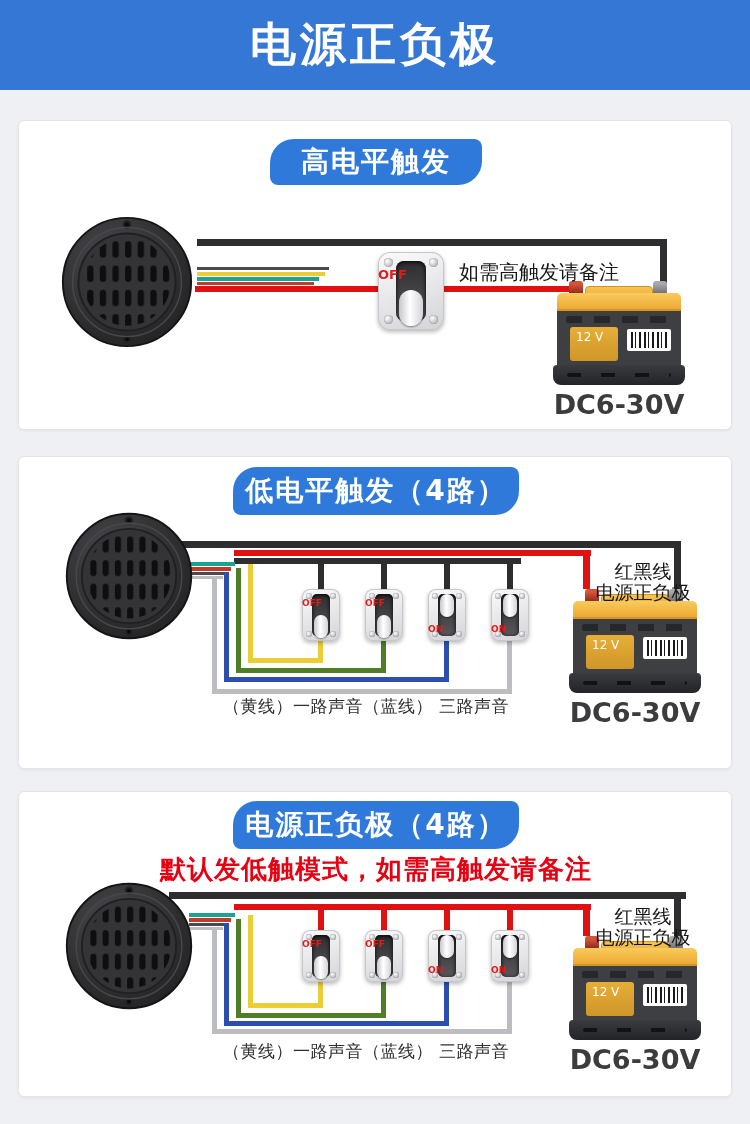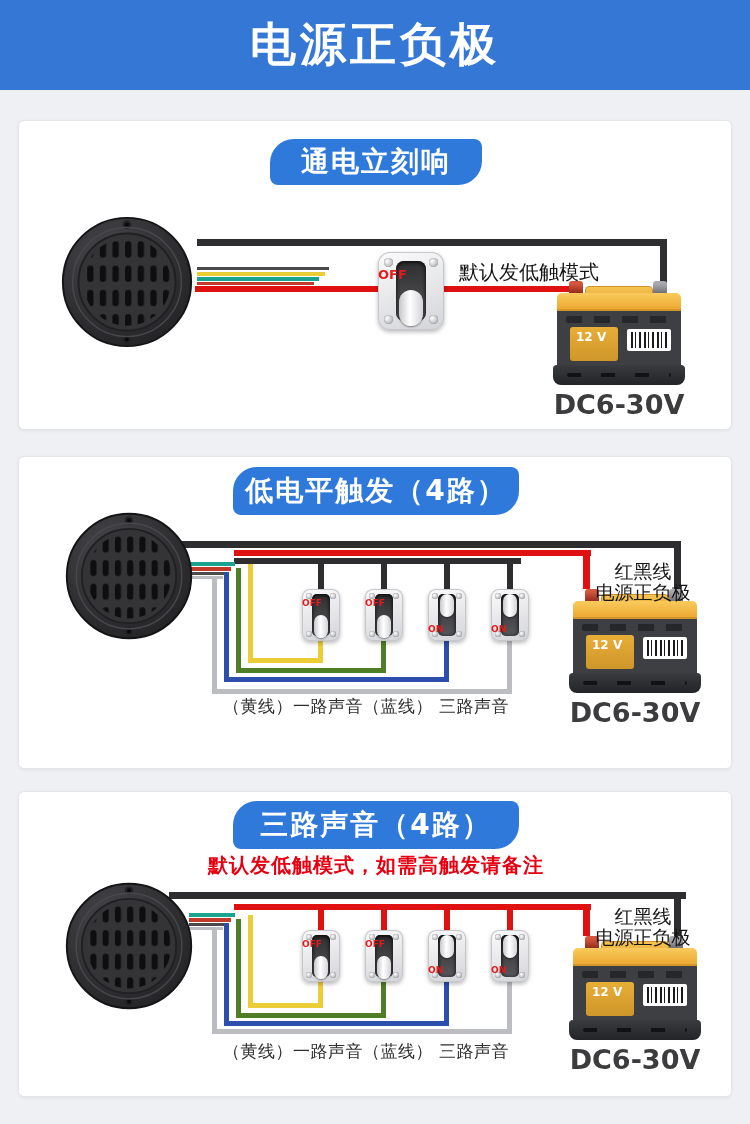--- a/index.html
+++ b/index.html
@@ -22,21 +22,21 @@
   #panel1{top:120px;height:310px;}
   #panel2{top:456px;height:313px;}
   #panel3{top:791px;height:306px;}
   .badge{
     position:absolute;background:#2e79da;color:#fff;text-align:center;
     font-weight:bold;font-size:28px;border-radius:24px 8px 24px 8px;
     line-height:46px;letter-spacing:2px;z-index:6;
   }
   .warning{
     position:absolute;left:0;width:714px;text-align:center;color:#e60012;
-    font-size:20px;font-weight:bold;letter-spacing:1px;z-index:6;
+    font-size:26px;font-weight:bold;letter-spacing:1px;z-index:6;
   }
   .speaker{position:absolute;z-index:4;}
   .wire{position:absolute;z-index:1;}
   .w-black{background:#2e2e30;}
   .w-red{background:#e01111;}
   .w-yellow{background:#ebcd37;}
   .w-green{background:#4f7e26;}
   .w-blue{background:#2c4fae;}
   .w-white{background:#bcbdc0;}
   .w-teal{background:#1aa38e;}
@@ -105,21 +105,21 @@
     position:absolute;left:0;top:0;width:124px;height:18px;border-radius:5px 5px 0 0;
     background:linear-gradient(#f9cb5c,#eda933);border-bottom:2px solid #d3952a;box-sizing:border-box;
   }
   .battery .bbody{position:absolute;left:0;top:18px;width:124px;height:54px;background:#3e3f43;}
   .battery .bbody::before{
     content:"";position:absolute;left:9px;right:9px;top:5px;height:7px;border-radius:2px;
     background:repeating-linear-gradient(90deg,#26272a 0 16px,transparent 16px 28px);
   }
   .battery .vlabel{
     position:absolute;left:13px;top:16px;width:48px;height:34px;border-radius:3px;
-    background:linear-gradient(#e7ae37,#cf962a);color:#fff;font-size:12px;font-weight:bold;
+    background:linear-gradient(#e7ae37,#cf962a);color:#fff;font-size:12px;font-weight:normal;
     padding:3px 0 0 6px;box-sizing:border-box;
   }
   .battery .barcode{position:absolute;left:70px;top:18px;width:44px;height:22px;background:#fff;border-radius:2px;}
   .battery .barcode::after{
     content:"";position:absolute;left:4px;right:4px;top:3px;bottom:3px;
     background:repeating-linear-gradient(90deg,#1a1a1a 0 2px,#fff 2px 4px,#1a1a1a 4px 5px,#fff 5px 8px,#1a1a1a 8px 10px,#fff 10px 13px);
   }
   .battery .bbase{
     position:absolute;left:-4px;top:72px;width:132px;height:20px;border-radius:4px 4px 8px 8px;
     background:linear-gradient(#3a3b3f,#232428);
@@ -130,21 +130,21 @@
   }
 </style>
 </head>
 <body>
 
 <div class="header">
   <h1>电源正负极</h1>
 </div>
 
 <div class="panel" id="panel1">
-  <div class="badge" style="left:251px;top:18px;width:212px;height:46px">通电立刻响</div>
+  <div class="badge" style="left:251px;top:18px;width:212px;height:46px">高电平触发</div>
 
   <div class="wire w-black" style="left:178px;top:118px;width:470px;height:7px"></div>
   <div class="wire w-black" style="left:641px;top:118px;width:7px;height:46px"></div>
   <div class="wire w-dark" style="left:178px;top:146px;width:132px;height:3px"></div>
   <div class="wire w-yellow" style="left:178px;top:151px;width:128px;height:4px"></div>
   <div class="wire w-teal" style="left:178px;top:156px;width:122px;height:4px"></div>
   <div class="wire w-darkred" style="left:178px;top:161px;width:117px;height:3px"></div>
   <div class="wire w-red" style="left:176px;top:165px;width:386px;height:6px"></div>
 
   <div class="speaker" style="left:40px;top:93px;width:136px;height:136px">
@@ -163,21 +163,21 @@
   <circle cx="70" cy="11" r="4.5" fill="#232326"></circle>
         <circle cx="70" cy="11" r="2.2" fill="#0a0a0a"></circle>
   <circle cx="70" cy="129" r="4.5" fill="#232326"></circle>
         <circle cx="70" cy="129" r="2.2" fill="#0a0a0a"></circle>
   <circle cx="70" cy="70" r="56" fill="none" stroke="#48484c" stroke-width="1.5"></circle>
   <circle cx="70" cy="70" r="50" fill="#343437" stroke="#202023" stroke-width="2"></circle>
   <circle cx="70" cy="70" r="45" fill="url(#sp0p)"></circle>
 </svg>
 </div>
 
-  <div class="plabel" style="left:440px;top:138px">默认发低触模式</div>
+  <div class="plabel" style="left:440px;top:138px">如需高触发请备注</div>
 
   <div class="switch lg off" style="left:359px;top:131px">
     <span class="screw s-tl"></span>
     <span class="screw s-tr"></span>
     <span class="screw s-bl"></span>
     <span class="screw s-br"></span>
     <span class="slot"></span>
     <span class="knob"></span>
     <span class="sw-label">OFF</span>
   </div>
@@ -302,21 +302,21 @@
     <div class="bbody">
       <div class="vlabel">12 V</div>
       <div class="barcode"></div>
     </div>
     <div class="bbase"></div>
   </div>
   <div class="rating" style="left:544px;top:240px;width:144px">DC6-30V</div>
 </div>
 
 <div class="panel" id="panel3">
-  <div class="badge" style="left:214px;top:9px;width:286px;height:48px;line-height:48px">三路声音（4路）</div>
+  <div class="badge" style="left:214px;top:9px;width:286px;height:48px;line-height:48px">电源正负极（4路）</div>
   <div class="warning" style="top:60px">默认发低触模式，如需高触发请备注</div>
 
   <div class="wire w-black" style="left:150px;top:100px;width:517px;height:7px"></div>
   <div class="wire w-black" style="left:655px;top:100px;width:7px;height:48px"></div>
   <div class="wire w-red" style="left:215px;top:112px;width:357px;height:6px"></div>
   <div class="wire w-red" style="left:299px;top:112px;width:6px;height:26px"></div>
   <div class="wire w-red" style="left:362px;top:112px;width:6px;height:26px"></div>
   <div class="wire w-red" style="left:425px;top:112px;width:6px;height:26px"></div>
   <div class="wire w-red" style="left:488px;top:112px;width:6px;height:26px"></div>
   <div class="wire w-red" style="left:564px;top:112px;width:7px;height:32px"></div>

